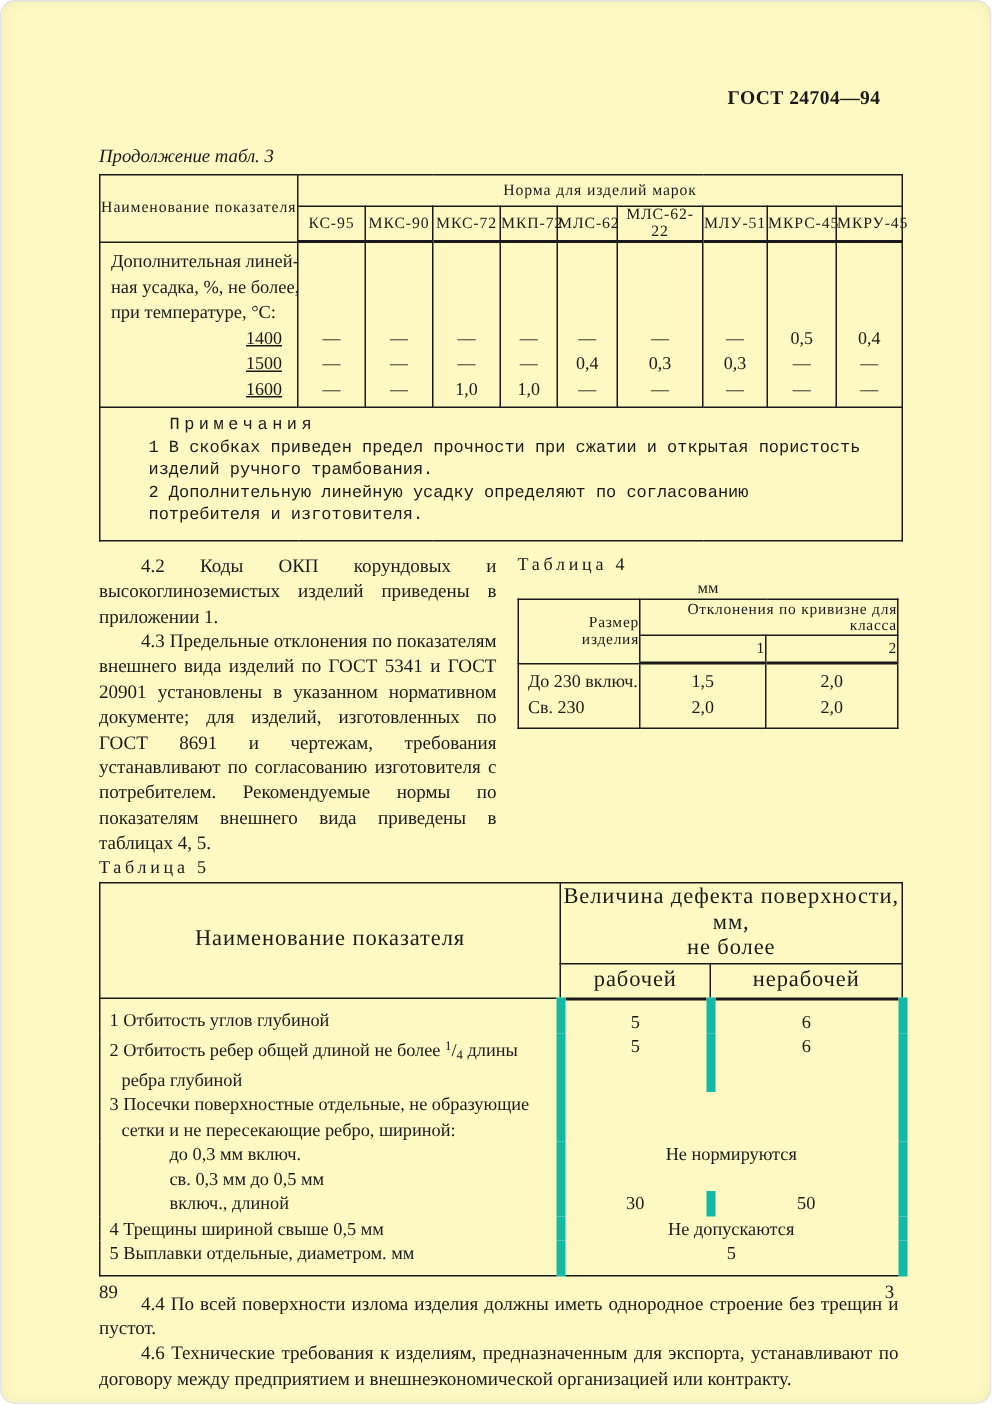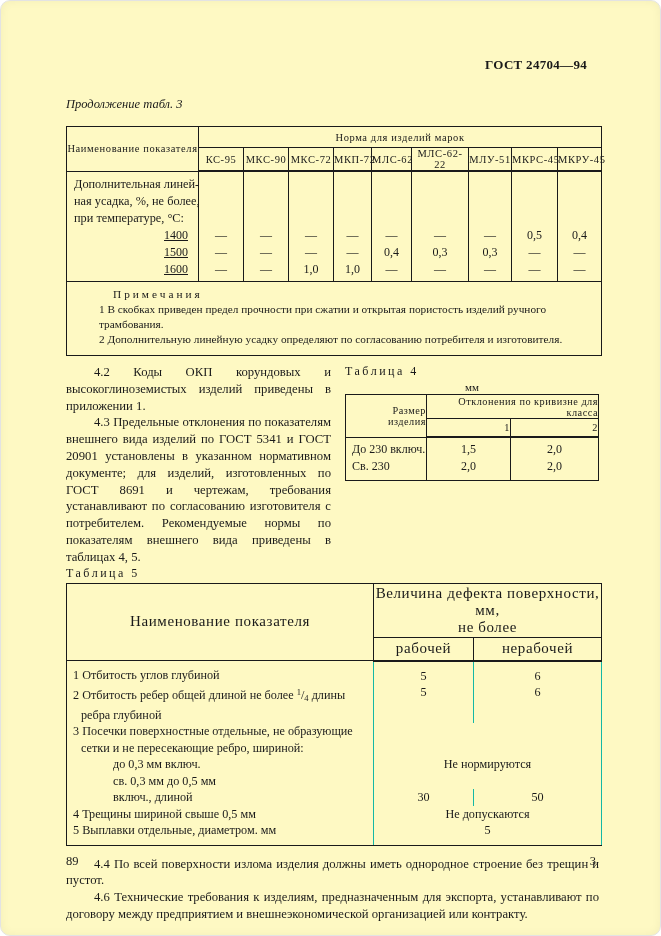--- a/index.html
+++ b/index.html
@@ -19,21 +19,21 @@
     text-align:right;
     font-weight:bold;
     font-size:13px;
     letter-spacing:0.3px;
     padding-right:12px;
   }
   .tbl-caption{
     font-style:italic;
     font-size:12.5px;
     margin-top:24px;
-    margin-bottom:14px;
+    margin-bottom:4px;
   }
   table{border-collapse:collapse;table-layout:fixed;}
   
   .t3{width:535px;font-size:12px;}
   .t3 th,.t3 td{border:1px solid #1a1a1a;padding:0;vertical-align:top;}
   .t3 thead th{
     font-weight:normal;
     font-size:10.5px;
     letter-spacing:0.6px;
     text-align:center;
@@ -43,20 +43,21 @@
   .t3 .marks-h th{height:22px;border-bottom:2px solid #1a1a1a;}
   .t3 td.body-cell{padding-top:4px;padding-bottom:3px;}
   .ln{height:17px;line-height:17px;white-space:nowrap;overflow:visible;}
   .t3 .name-cell .lbl{padding-left:14px;text-indent:-7px;font-size:12.3px;}
   .t3 .name-cell .temp{text-align:right;padding-right:10px;text-decoration:underline;}
   .t3 .val{text-align:center;}
   .t3 .notes-cell{
     border-top:1px solid #1a1a1a;
     font-size:11.3px;
     padding:5px 22px 8px 32px;
+    font-family:Liberation Mono, monospace;
   }
   .notes-title{letter-spacing:3px;padding-left:14px;line-height:15px;}
   .note-line{line-height:15px;}
   
   .cols{display:flex;margin-top:8px;}
   .col-left{width:281px;}
   .col-right{width:254px;margin-left:14px;}
   p.para{
     margin:0;
     font-size:12.7px;
@@ -77,21 +78,21 @@
     text-align:right;vertical-align:middle;padding-left:16px;
   }
   .t4 .t4h1{height:24px;}
   .t4 .t4h2 th{height:17px;border-bottom:2px solid #1a1a1a;}
   .t4 tbody td{font-size:12px;padding-top:3px;padding-bottom:5px;vertical-align:top;}
   .t4 .t4-name{padding-left:6px;}
   .t4 .t4-val{text-align:center;}
   
   .t5{width:535px;font-size:12.2px;margin-top:2px;}
   .t5 th{border:1px solid #1a1a1a;}
-  .t5 td{border-left:1px solid #1a1a1a;border-right:1px solid #14b8a6;padding:0;}
+  .t5 td{border-left:1px solid #1a1a1a;border-right:6px solid #14b8a6;padding:0;}
   .t5 thead th{
     font-weight:normal;font-size:15px;letter-spacing:0.6px;
     text-align:center;vertical-align:middle;
   }
   .t5 .t5h1{height:30px;}
   .t5 .t5h2 th{height:20px;border-bottom:2px solid #1a1a1a;}
   .t5 tbody tr:first-child td{padding-top:6px;}
   .t5 tbody tr:last-child td{border-bottom:1px solid #1a1a1a;padding-bottom:6px;}
   .t5 .nm{padding-left:6px;line-height:16.5px;}
   .t5 .nm .hang{padding-left:8px;text-indent:-8px;}

